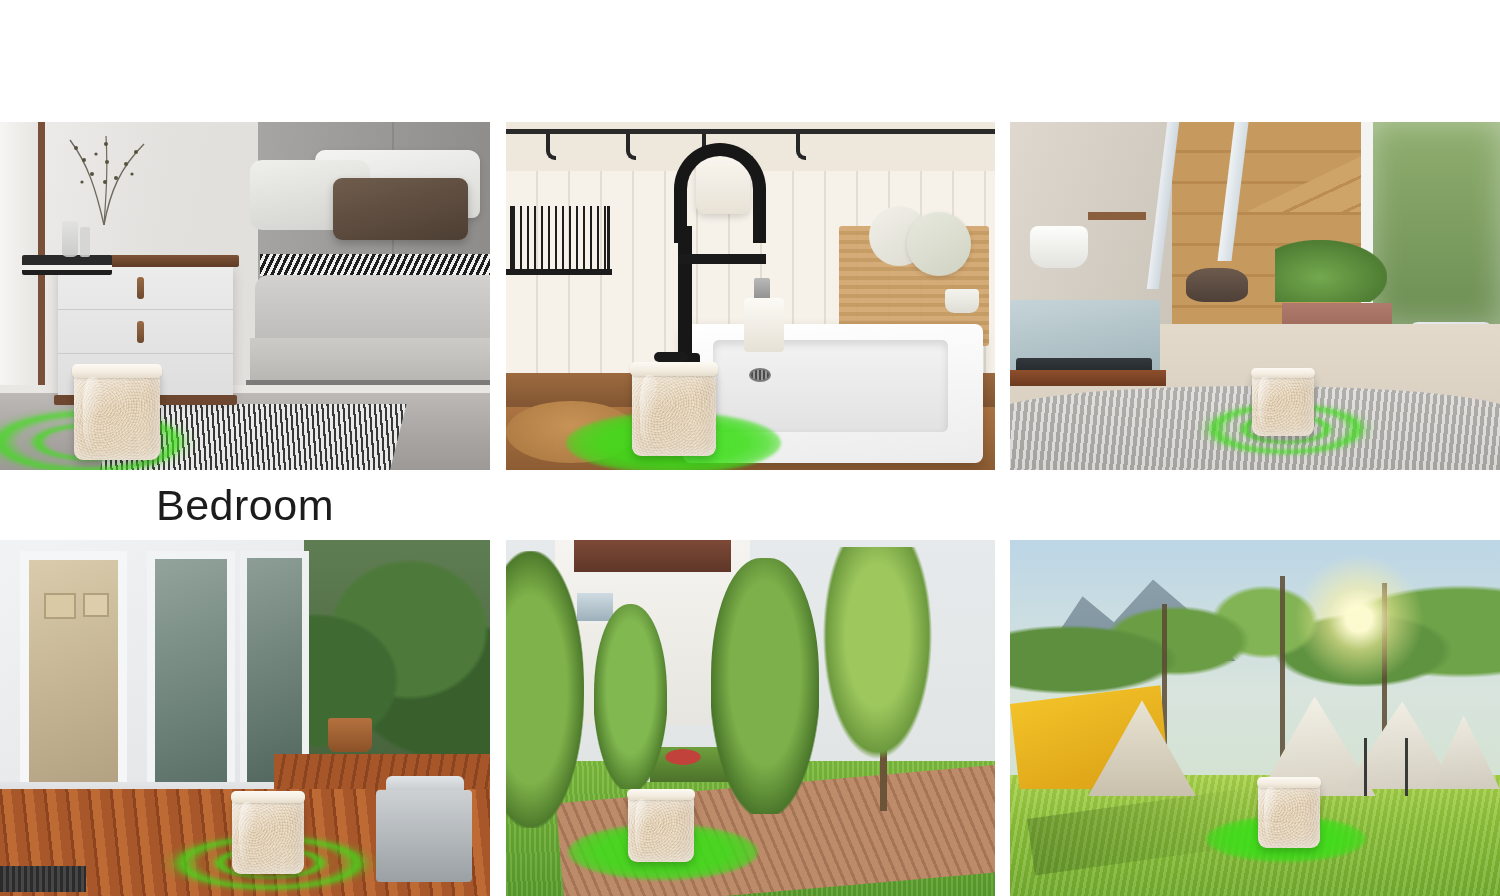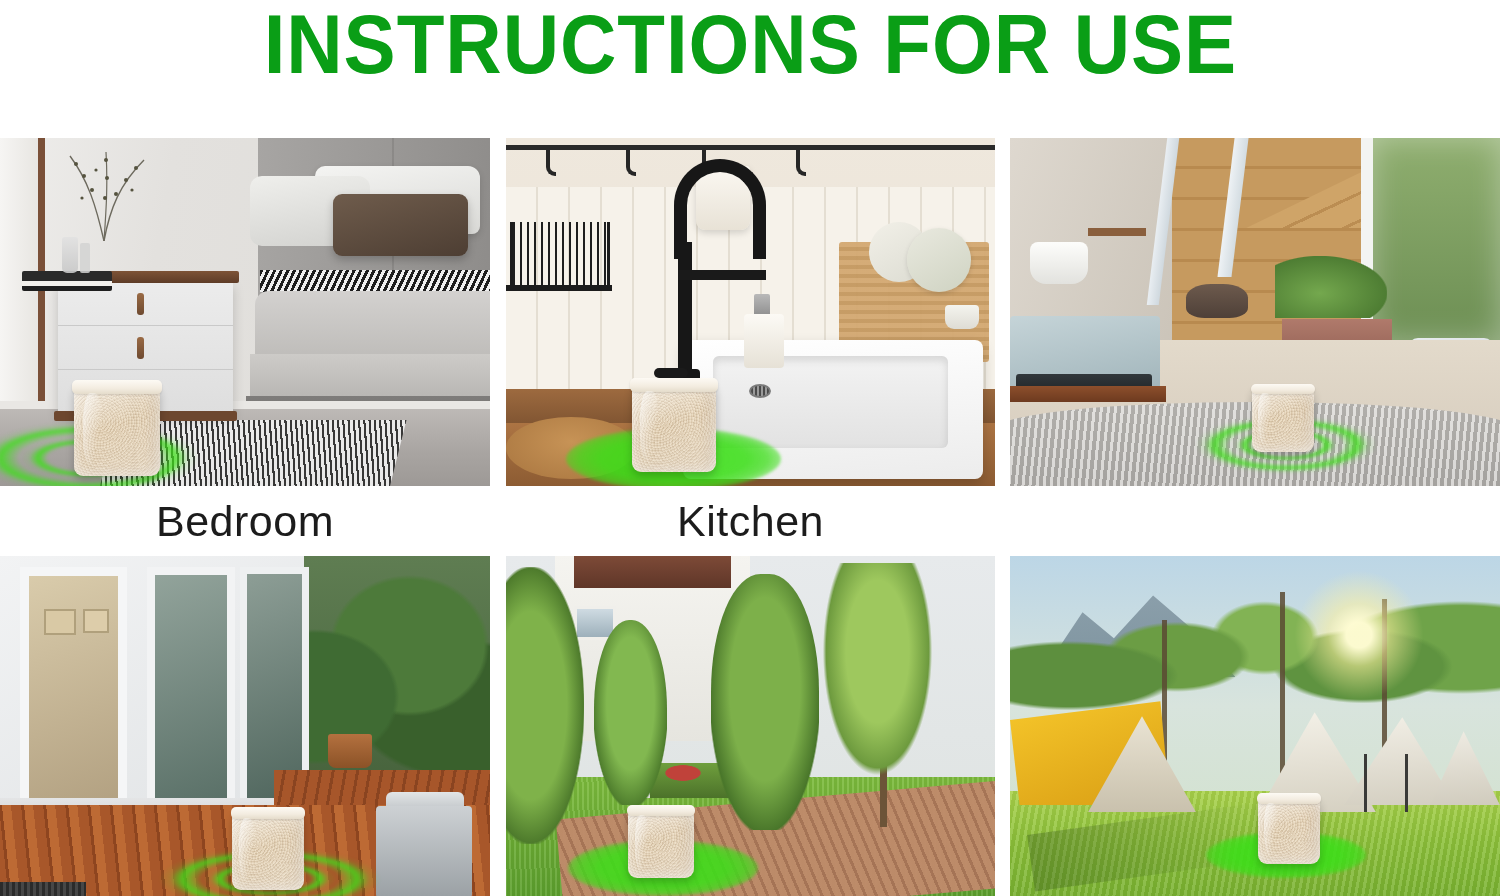--- a/index.html
+++ b/index.html
@@ -24,21 +24,21 @@
     letter-spacing: 1px;
     color: #0a9e16;
     transform: scaleX(0.93);
     transform-origin: center top;
     white-space: nowrap;
     padding-top: 2px;
   }
 
   
   .grid {
-    position: absolute; left: 0; top: 138px; width: 1500px; height: 661px;
+    position: absolute; left: 0; top: 122px; width: 1500px; height: 661px;
   }
   .row { position: absolute; left: 0; width: 1500px; }
   .row-top { top: 0; height: 348px; }
   .row-bottom { top: 418px; height: 356px; }
 
   .cell {
     position: absolute; top: 0; height: 100%;
     overflow: hidden; background: #dcdcdc;
   }
   .c1 { left: 0px;    width: 490px; }
@@ -372,23 +372,20 @@
   .cp-tent-w3 { position:absolute; right:0; bottom:30%; width:70px; height:74px;
     background:linear-gradient(175deg,#efece3,#d0cbbd); clip-path: polygon(48% 0, 100% 100%, 0 100%); }
   .cp-tripod { position:absolute; right:92px; bottom:28%; width:44px; height:58px;
     border-left:3px solid #3a3a38; border-right:3px solid #3a3a38; transform:skewX(0deg); }
 </style>
 </head>
 <body>
 
 <div class="page">
 
-  <div class="title-bar">
-    <div class="title">INSTRUCTIONS FOR USE</div>
-  </div>
 
   <div class="grid">
 
     <div class="row row-top">
 
       <div class="cell c1">
         <div class="scene">
           <div class="bd-wall"></div>
           <div class="bd-wall-left"></div>
           <div class="bd-trim"></div>
@@ -505,21 +502,20 @@
           <div class="glow" style="left:186px; bottom:12px; width:180px; height:58px;"></div>
           <div class="product" style="left:242px; bottom:34px; width:62px; height:64px;">
             <div class="bag"></div>
           </div>
         </div>
       </div>
     </div>
 
     <div class="labels">
       <div class="label c1">Bedroom</div>
-      <div class="label c2">Kitchen</div>
     </div>
 
     <div class="row row-bottom">
 
       <div class="cell c1">
         <div class="scene">
           <div class="pt-sky"></div>
           <div class="pt-trees"></div>
           <div class="pt-house"></div>
           <div class="pt-glass1"></div>

